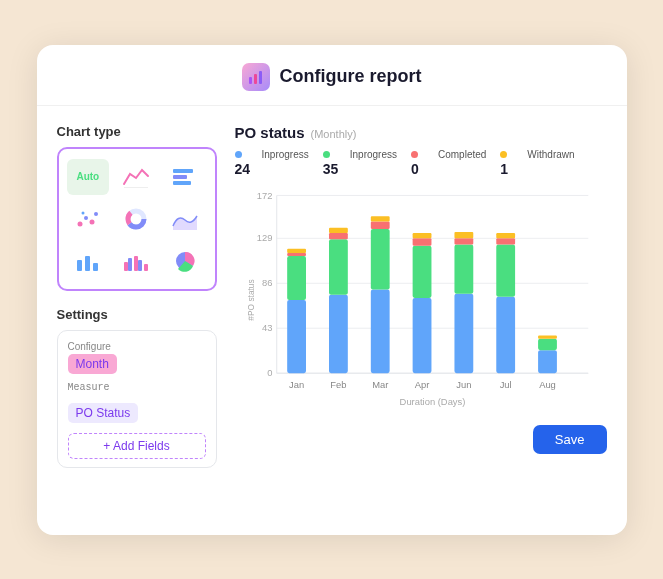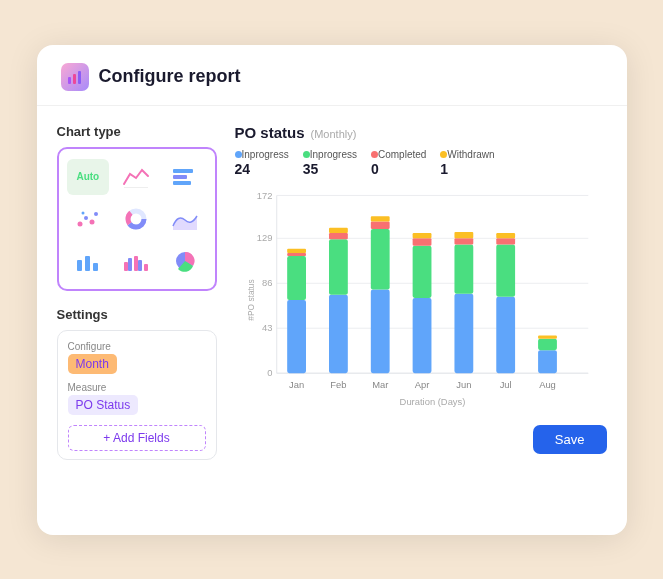--- a/index.html
+++ b/index.html
@@ -20,20 +20,21 @@
       box-shadow: 0 4px 32px rgba(0,0,0,0.10);
       padding: 0;
       overflow: hidden;
     }
     .modal-header {
       display: flex;
       align-items: center;
       padding: 18px 24px 14px 24px;
       border-bottom: 1.5px solid #f0f0f0;
       gap: 10px;
+      justify-content: center;
     }
     .header-icon {
       width: 28px; height: 28px;
       background: linear-gradient(135deg, #f9a8d4, #a78bfa);
       border-radius: 7px;
       display: flex; align-items: center; justify-content: center;
       font-size: 14px;
     }
     .header-title {
       font-size: 18px;
@@ -86,33 +87,34 @@
       border: 1.5px solid #e5e7eb;
       border-radius: 10px;
       padding: 10px 10px 8px 10px;
     }
     .dim-label {
       font-size: 10px;
       color: #888;
       margin-bottom: 2px;
     }
     .dim-value {
-      background: #fdba74;
+      background: #f9a8d4;
       color: #7c3aed;
       border-radius: 5px;
       font-size: 12px;
       font-weight: 500;
       padding: 3px 8px;
       margin-bottom: 8px;
       display: inline-block;
     }
     .meas-label {
       font-size: 10px;
       color: #888;
-      margin-bottom: 2px;
+      margin-bottom: 10px;
+      font-family: Liberation Mono, monospace;
     }
     .meas-value {
       background: #ede9fe;
       color: #7c3aed;
       border-radius: 5px;
       font-size: 12px;
       font-weight: 500;
       padding: 3px 8px;
       margin-bottom: 8px;
       display: inline-block;
@@ -155,21 +157,21 @@
     }
     .legend-item {
       display: flex;
       flex-direction: column;
       align-items: flex-start;
       gap: 1px;
     }
     .legend-label-row {
       display: flex;
       align-items: center;
-      gap: 0;
+      gap: 20px;
       font-size: 10px;
       color: #555;
     }
     .legend-dot {
       width: 7px; height: 7px;
       border-radius: 50%;
       display: inline-block;
     }
     .legend-count {
       font-size: 14px;

